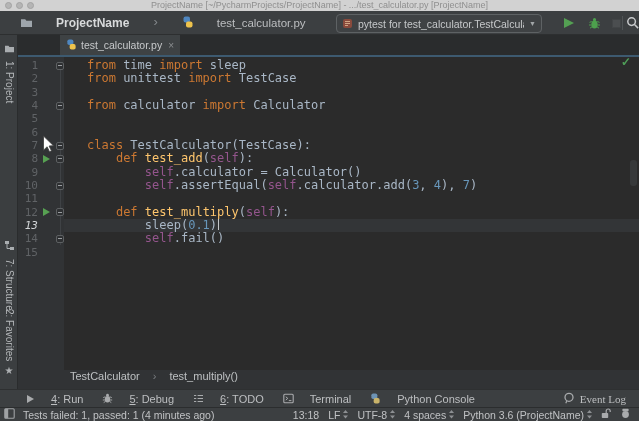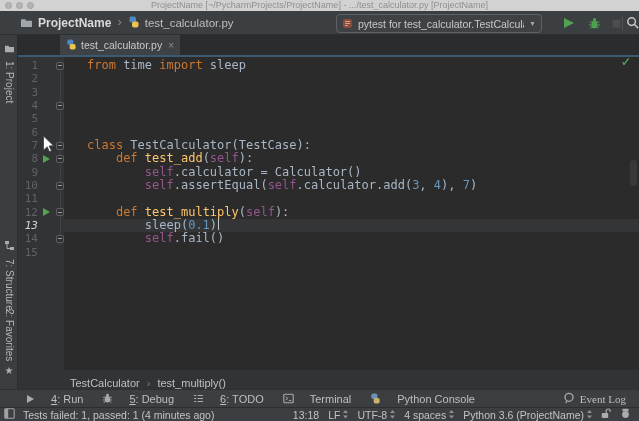--- a/index.html
+++ b/index.html
@@ -7,21 +7,21 @@
   body { position:relative; background:#2b2b2b; font-family:"Liberation Sans", sans-serif; }
 
   
   .titlebar { position:absolute; left:0; top:0; width:639px; height:11px; background:#d2d2d2; }
   .traffic { position:absolute; top:2px; width:7px; height:7px; border-radius:50%; background:#b5b5b5; border:1px solid #a3a3a3; }
   .t1{left:5px} .t2{left:16px} .t3{left:27px}
   .win-title { position:absolute; left:0; right:0; top:0; height:11px; text-align:center; font-size:9px; line-height:11px; color:#8f8f8f; white-space:nowrap; }
 
   
   .navbar { position:absolute; left:0; top:11px; width:639px; height:24px; background:#3c3f41; border-bottom:1px solid #2d2f30; }
-  .nav-left { position:absolute; left:20px; top:0; height:23px; display:flex; align-items:center; gap:5px; }
+  .nav-left { position:absolute; left:20px; top:0; height:23px; display:flex; align-items:center; gap:23px; }
   .proj-name { font-size:12px; font-weight:bold; color:#d8dadb; }
   .nav-sep { font-size:13px; color:#83878a; padding:0 1px 2px 1px; }
   .file-name { font-size:11.5px; color:#bcbec0; }
   .run-combo { position:absolute; left:336px; top:3px; width:206px; height:19px; border:1px solid #5e6264; border-radius:4px; display:flex; align-items:center; padding:0 5px; gap:5px; background:#3f4244; }
   .run-combo-label { font-size:10.5px; color:#c6c8ca; white-space:nowrap; overflow:hidden; }
   .combo-arrow { margin-left:auto; font-size:7px; color:#a2a6a8; }
   .play-btn { position:absolute; left:564px; top:7px; width:0; height:0; border-left:10px solid #54a053; border-top:5.5px solid transparent; border-bottom:5.5px solid transparent; }
   .bug-btn { position:absolute; left:588px; top:5px; }
   .stop-btn { position:absolute; left:612px; top:8px; width:9px; height:9px; background:#4b4e50; border:1px solid #424547; }
   .nav-divider { position:absolute; left:622px; top:5px; width:1px; height:14px; background:#505456; }
@@ -54,21 +54,21 @@
   .code { position:absolute; left:49px; top:0; white-space:pre;margin-left:20px; }
   .kw{color:#CC7832} .fn{color:#FFC66D} .num{color:#6897BB} .slf{color:#94558D} .tx{color:#A9B7C6}
   .caret { display:inline-block; width:1px; height:11px; background:#c4c6c8; vertical-align:-1px; margin-left:1px; }
   .editor-check { position:absolute; right:8px; top:-2px; color:#4f9e58; font-size:12px; font-weight:bold; }
   .scroll-thumb { position:absolute; right:2px; top:103px; width:7px; height:26px; background:#37393a; border-radius:3px; }
 
   
   .mouse-cursor { position:absolute; left:42px; top:135px; z-index:60; }
 
   
-  .breadcrumbs { position:absolute; left:18px; top:370px; width:621px; height:19px; background:#313335; display:flex; align-items:flex-end; padding-left:52px; gap:7px; }
+  .breadcrumbs { position:absolute; left:18px; top:370px; width:621px; height:19px; background:#313335; display:flex; align-items:flex-start; padding-left:52px; gap:13px; }
   .crumb { font-size:11px; color:#bdc0c2; }
   .crumb-sep { font-size:11px; color:#7b7f82; }
 
   
   .toolbar { position:absolute; left:0; top:389px; width:639px; height:18px; background:#3c3f41; border-top:1px solid #2e3031; display:flex; align-items:center; padding-left:25px; gap:19px; }
   .tbitem { display:flex; align-items:center; gap:16px; }
   .tblabel { font-size:11px; color:#bdbfc1; }
   .tblabel u { text-underline-offset:1px; }
   .eventlog { margin-left:auto; margin-right:13px; display:flex; align-items:center; gap:5px;font-family:Liberation Serif, serif; }
 
@@ -175,28 +175,30 @@
   <div class="gutter-bg"></div>
   <div class="fold-vline"></div>
   <div class="lines">
       <div class="line">
         <div class="lnum">1</div>
         <div class="fold"></div>
         <div class="code"><span class="kw">from</span><span class="tx"> time </span><span class="kw">import</span><span class="tx"> sleep</span></div>
       </div>
       <div class="line">
         <div class="lnum">2</div>
+        <div class="code"><span class="kw">from</span><span class="tx"> unittest </span><span class="kw">import</span><span class="tx"> TestCase</span></div>
       </div>
       <div class="line">
         <div class="lnum">3</div>
         <div class="code"></div>
       </div>
       <div class="line">
         <div class="lnum">4</div>
         <div class="fold"></div>
+        <div class="code"><span class="kw">from</span><span class="tx"> calculator </span><span class="kw">import</span><span class="tx"> Calculator</span></div>
       </div>
       <div class="line">
         <div class="lnum">5</div>
         <div class="code"></div>
       </div>
       <div class="line">
         <div class="lnum">6</div>
         <div class="code"></div>
       </div>
       <div class="line">

